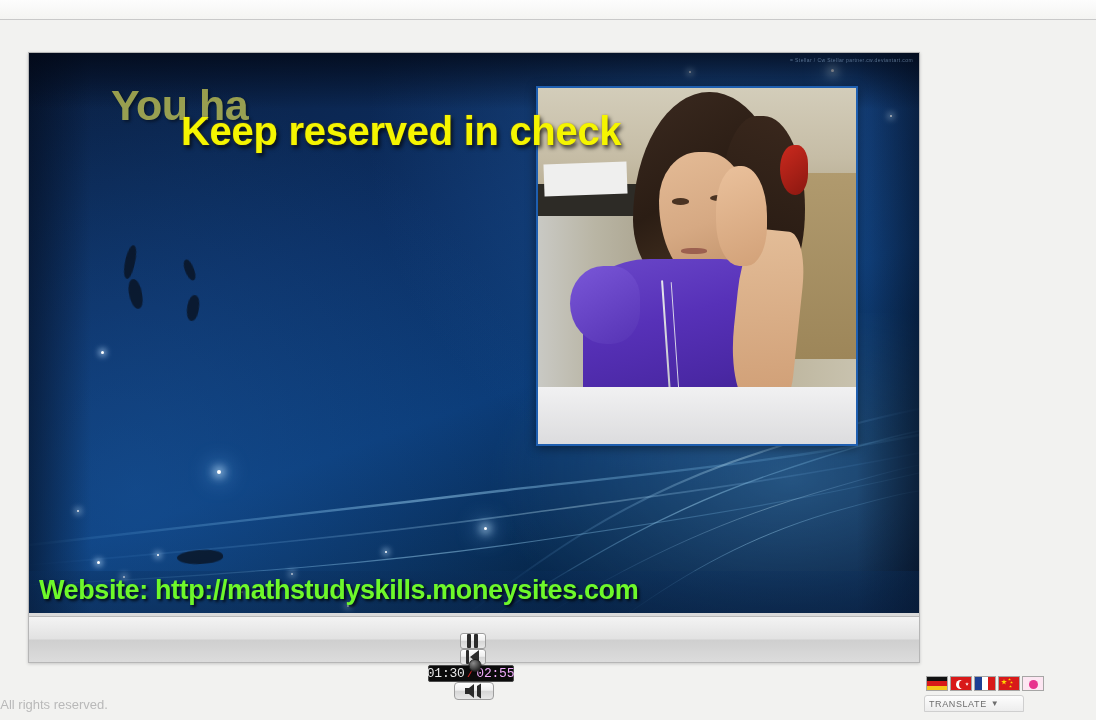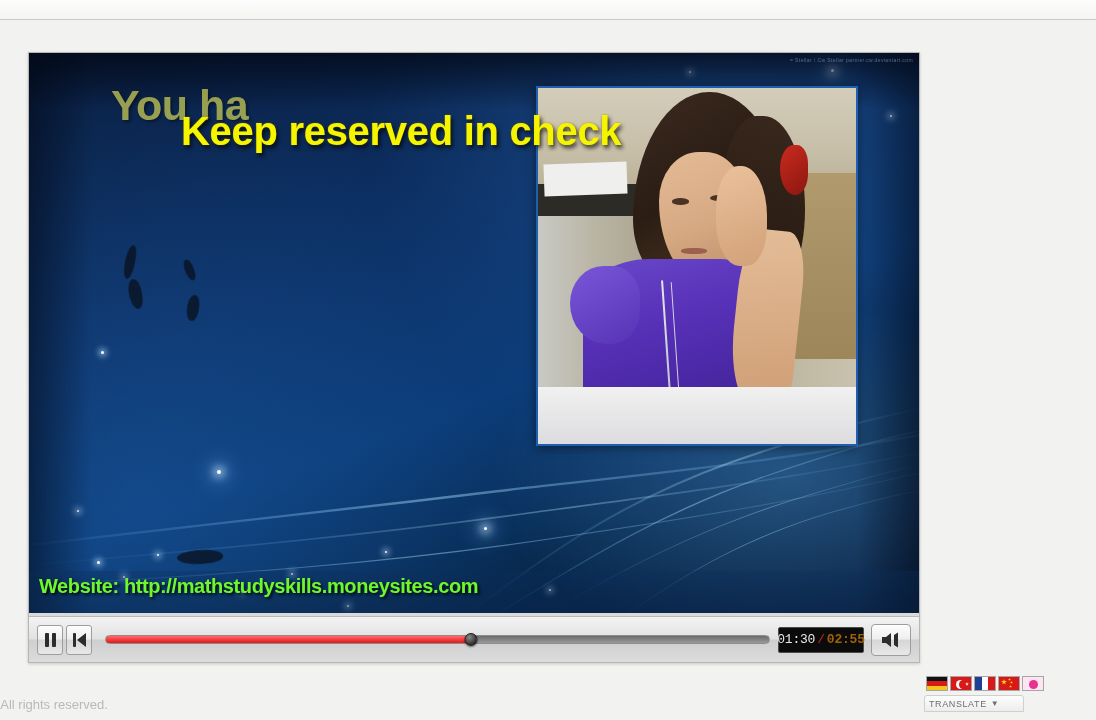--- a/index.html
+++ b/index.html
@@ -269,39 +269,40 @@
   
   .site-strip {
     position: absolute;
     left: 0; bottom: 0;
     width: 890px; height: 42px;
     background: linear-gradient(to bottom, rgba(10,46,92,0.30), rgba(10,38,76,0.45));
   }
   .site-text {
     position: absolute;
     left: 10px; top: 4px;
-    font-size: 20px;
+    font-size: 27px;
     font-weight: bold;
     color: #6ef82a;
     font-family: "Liberation Sans", sans-serif;
     text-shadow: 2px 2px 3px rgba(0,0,0,0.8);
     white-space: nowrap;
     letter-spacing: -0.4px;
   }
 
   
   .controls {
     position: absolute;
     left: 0; bottom: 0;
     width: 890px; height: 46px;
     background: linear-gradient(to bottom, #f3f3f3 0%, #e2e2e2 48%, #cfcfcf 52%, #dcdcdc 100%);
     border-top: 1px solid #b8b8b8;
     display: flex;
     align-items: center;
-    padding: 8px 8px;
+    padding: 16px 8px;
+    flex-direction: column;
   }
 
   .ctrl-btn {
     width: 26px; height: 30px;
     margin-right: 3px;
     border: 1px solid #9d9d9d;
     border-radius: 3px;
     background: linear-gradient(to bottom, #fdfdfd 0%, #efefef 45%, #d6d6d6 52%, #e8e8e8 100%);
     display: flex;
     align-items: center;
@@ -355,21 +356,21 @@
     align-items: center;
     justify-content: center;
     margin-right: 7px;
     font-family: "Liberation Mono", monospace;
     font-size: 13px;
     letter-spacing: -0.2px;
     white-space: nowrap;
   }
   .time-cur { color: #e8e8e8; }
   .time-sep { color: #cf2020; margin: 0 2px; }
-  .time-tot { color: #a16207; font-weight: bold; }
+  .time-tot { color: #f0abfc; }
 
   .vol-btn {
     width: 40px; height: 32px;
     border: 1px solid #9d9d9d;
     border-radius: 4px;
     background: linear-gradient(to bottom, #fdfdfd 0%, #efefef 45%, #d6d6d6 52%, #e8e8e8 100%);
     display: flex;
     align-items: center;
     justify-content: center;
     cursor: pointer;

